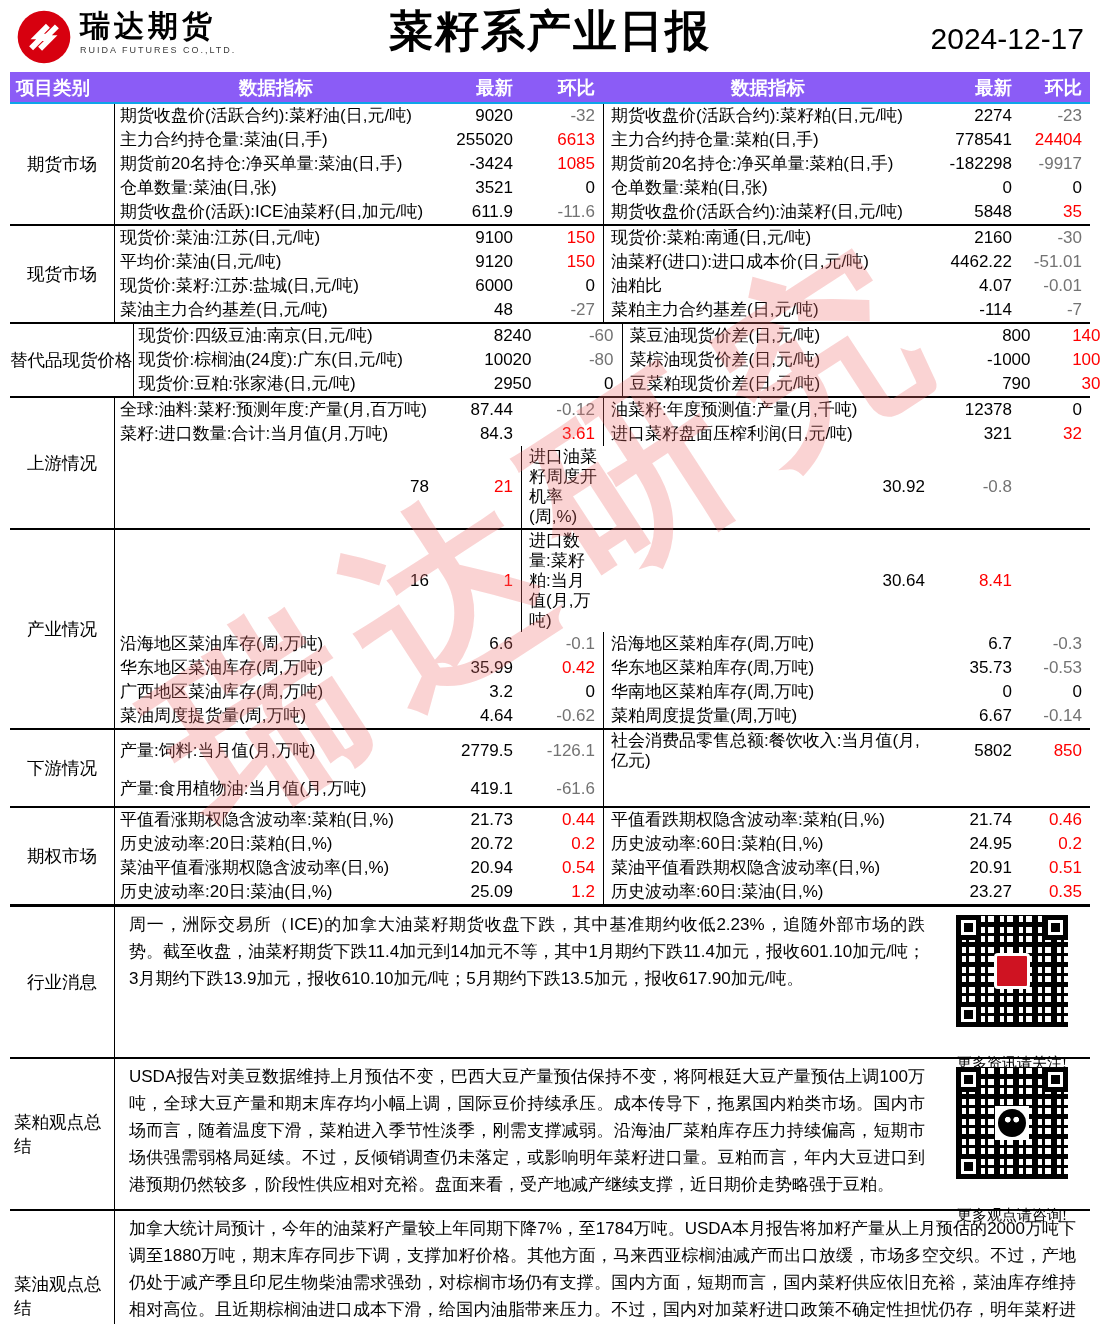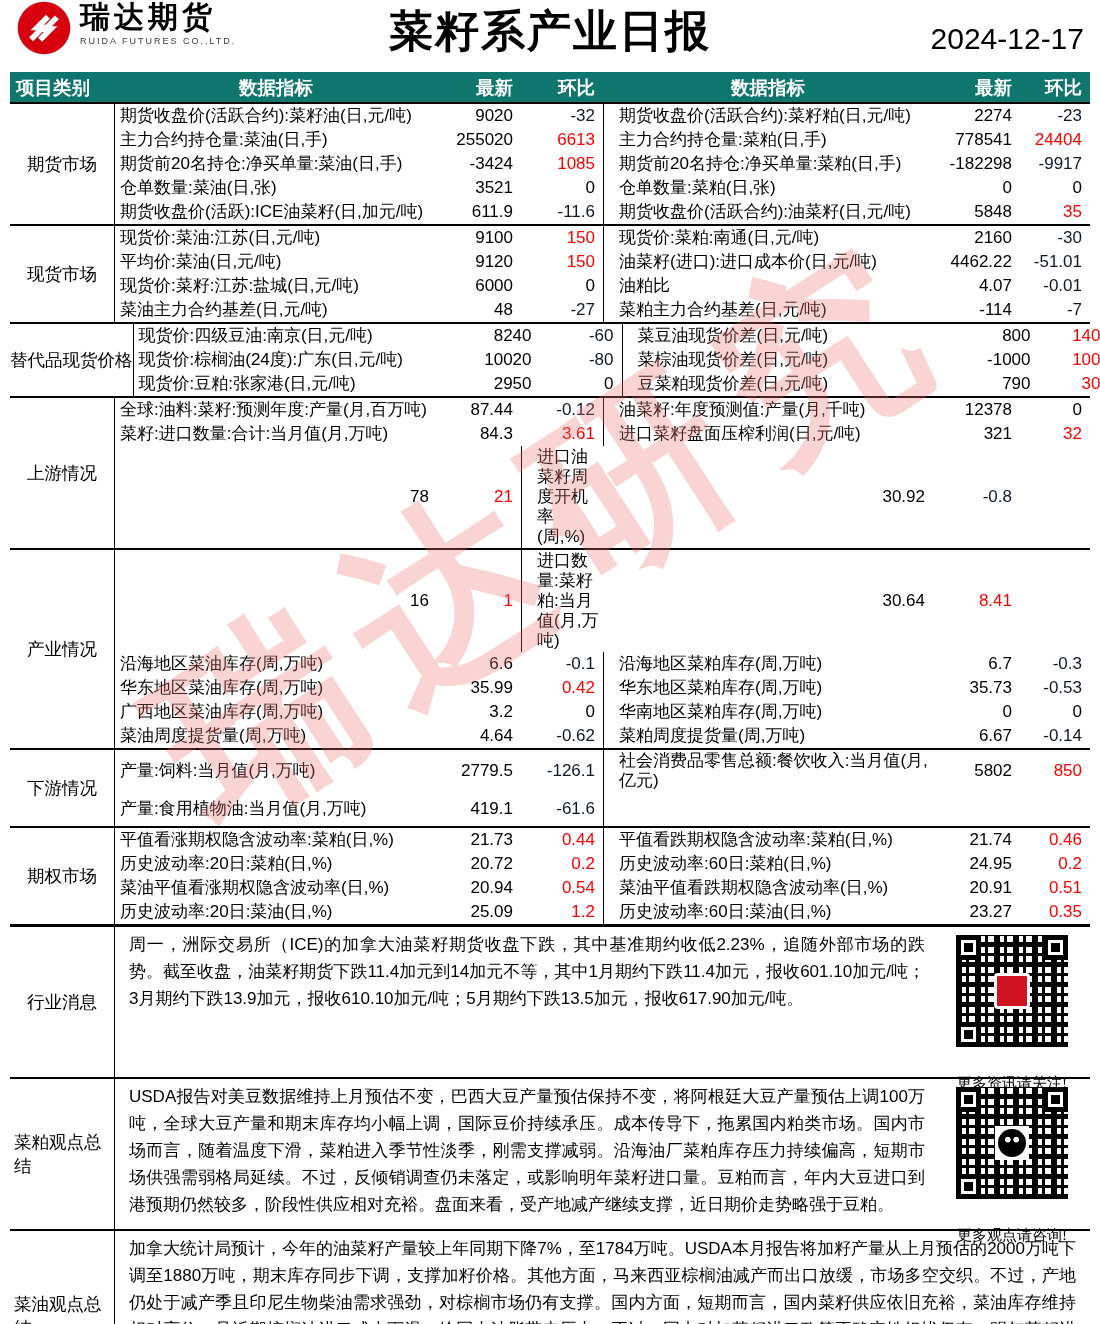--- a/index.html
+++ b/index.html
@@ -1,45 +1,45 @@
 <!DOCTYPE html>
 <html><head>
 <meta charset="utf-8">
 <style>
   html,body{margin:0;padding:0;background:#fff;}
   body{width:1100px;height:1324px;font-family:"Liberation Sans","DejaVu Sans",sans-serif;color:#000;}
   .page{position:relative;width:1100px;height:1324px;overflow:hidden;background:#fff;}
 
   
   .hdr{position:relative;height:72px;}
-  .logo{position:absolute;left:16px;top:0;display:flex;align-items:flex-start;gap:8px;}
+  .logo{position:absolute;left:16px;top:9px;display:flex;align-items:flex-start;gap:8px;}
   .ltxt{display:flex;flex-direction:column;}
   .brand{font-size:30px;font-weight:bold;letter-spacing:4px;line-height:1.1;}
   .sub{font-size:9px;letter-spacing:2px;color:#3a3a3a;margin-top:3px;}
   .title{position:absolute;left:50%;top:2px;transform:translateX(-50%);font-size:44px;font-weight:900;letter-spacing:2px;white-space:nowrap;}
   .date{position:absolute;right:16px;top:22px;font-size:30px;}
 
   
   .tbl{margin:0 10px;position:relative;z-index:1;}
-  .thead{display:grid;grid-template-columns:105px 322px 84px 82px 330px 87px 70px;background:#0f766e;color:#fff;font-weight:bold;height:30px;align-items:center;font-size:18.5px;border-bottom:2px solid #000000;}
+  .thead{display:grid;grid-template-columns:105px 322px 84px 82px 330px 87px 70px;background:#8b5cf6;color:#fff;font-weight:bold;height:30px;align-items:center;font-size:18.5px;border-bottom:2px solid #0ea5e9;}
   .thc{box-sizing:border-box;}
   .thc.l{text-align:left;padding-left:6px;}
   .thc.c{text-align:center;}
   .thc.r{text-align:right;padding-right:8px;}
 
   .sec{display:flex;border-top:2px solid #000;}
   #sections .sec:first-child{border-top:0;}
   .cat{flex:0 0 105px;border-right:1px solid #000;display:flex;align-items:center;justify-content:center;font-size:17.5px;white-space:nowrap;box-sizing:border-box;overflow:visible;}
   .rows{flex:1;display:flex;flex-direction:column;justify-content:center;}
   .row{display:grid;grid-template-columns:322px 84px 82px 330px 87px 70px;min-height:24px;}
   .lbl{display:flex;align-items:center;padding:1px 2px 1px 5px;font-size:17px;line-height:20px;box-sizing:border-box;}
-  .rlbl{border-left:1px solid #000;padding-left:15px;}
+  .rlbl{border-left:1px solid #000;padding-left:7px;}
   .val,.chg{display:flex;align-items:center;justify-content:flex-end;padding-right:8px;font-size:17px;box-sizing:border-box;}
   .chg.u{color:#fe0000;}
-  .chg.d{color:#0f172a;}
+  .chg.d{color:#737373;}
   .chg.n{color:#000;}
 
   
   .tsec{display:flex;border-top:2px solid #000;}
   #tsections .tsec:first-child{border-top:3px solid #000;}
   .tsec.focus{border-bottom:3px solid #000;}
   .tcat{flex:0 0 105px;border-right:1px solid #000;display:flex;align-items:center;justify-content:center;font-size:17.5px;padding:2px 4px;box-sizing:border-box;text-align:left;}
   .tbody2{flex:1;position:relative;padding:4px 14px;box-sizing:border-box;}
   .tbody2.hasqr{padding-right:165px;}
   .ttext{font-size:17px;line-height:27px;text-align:justify;}

